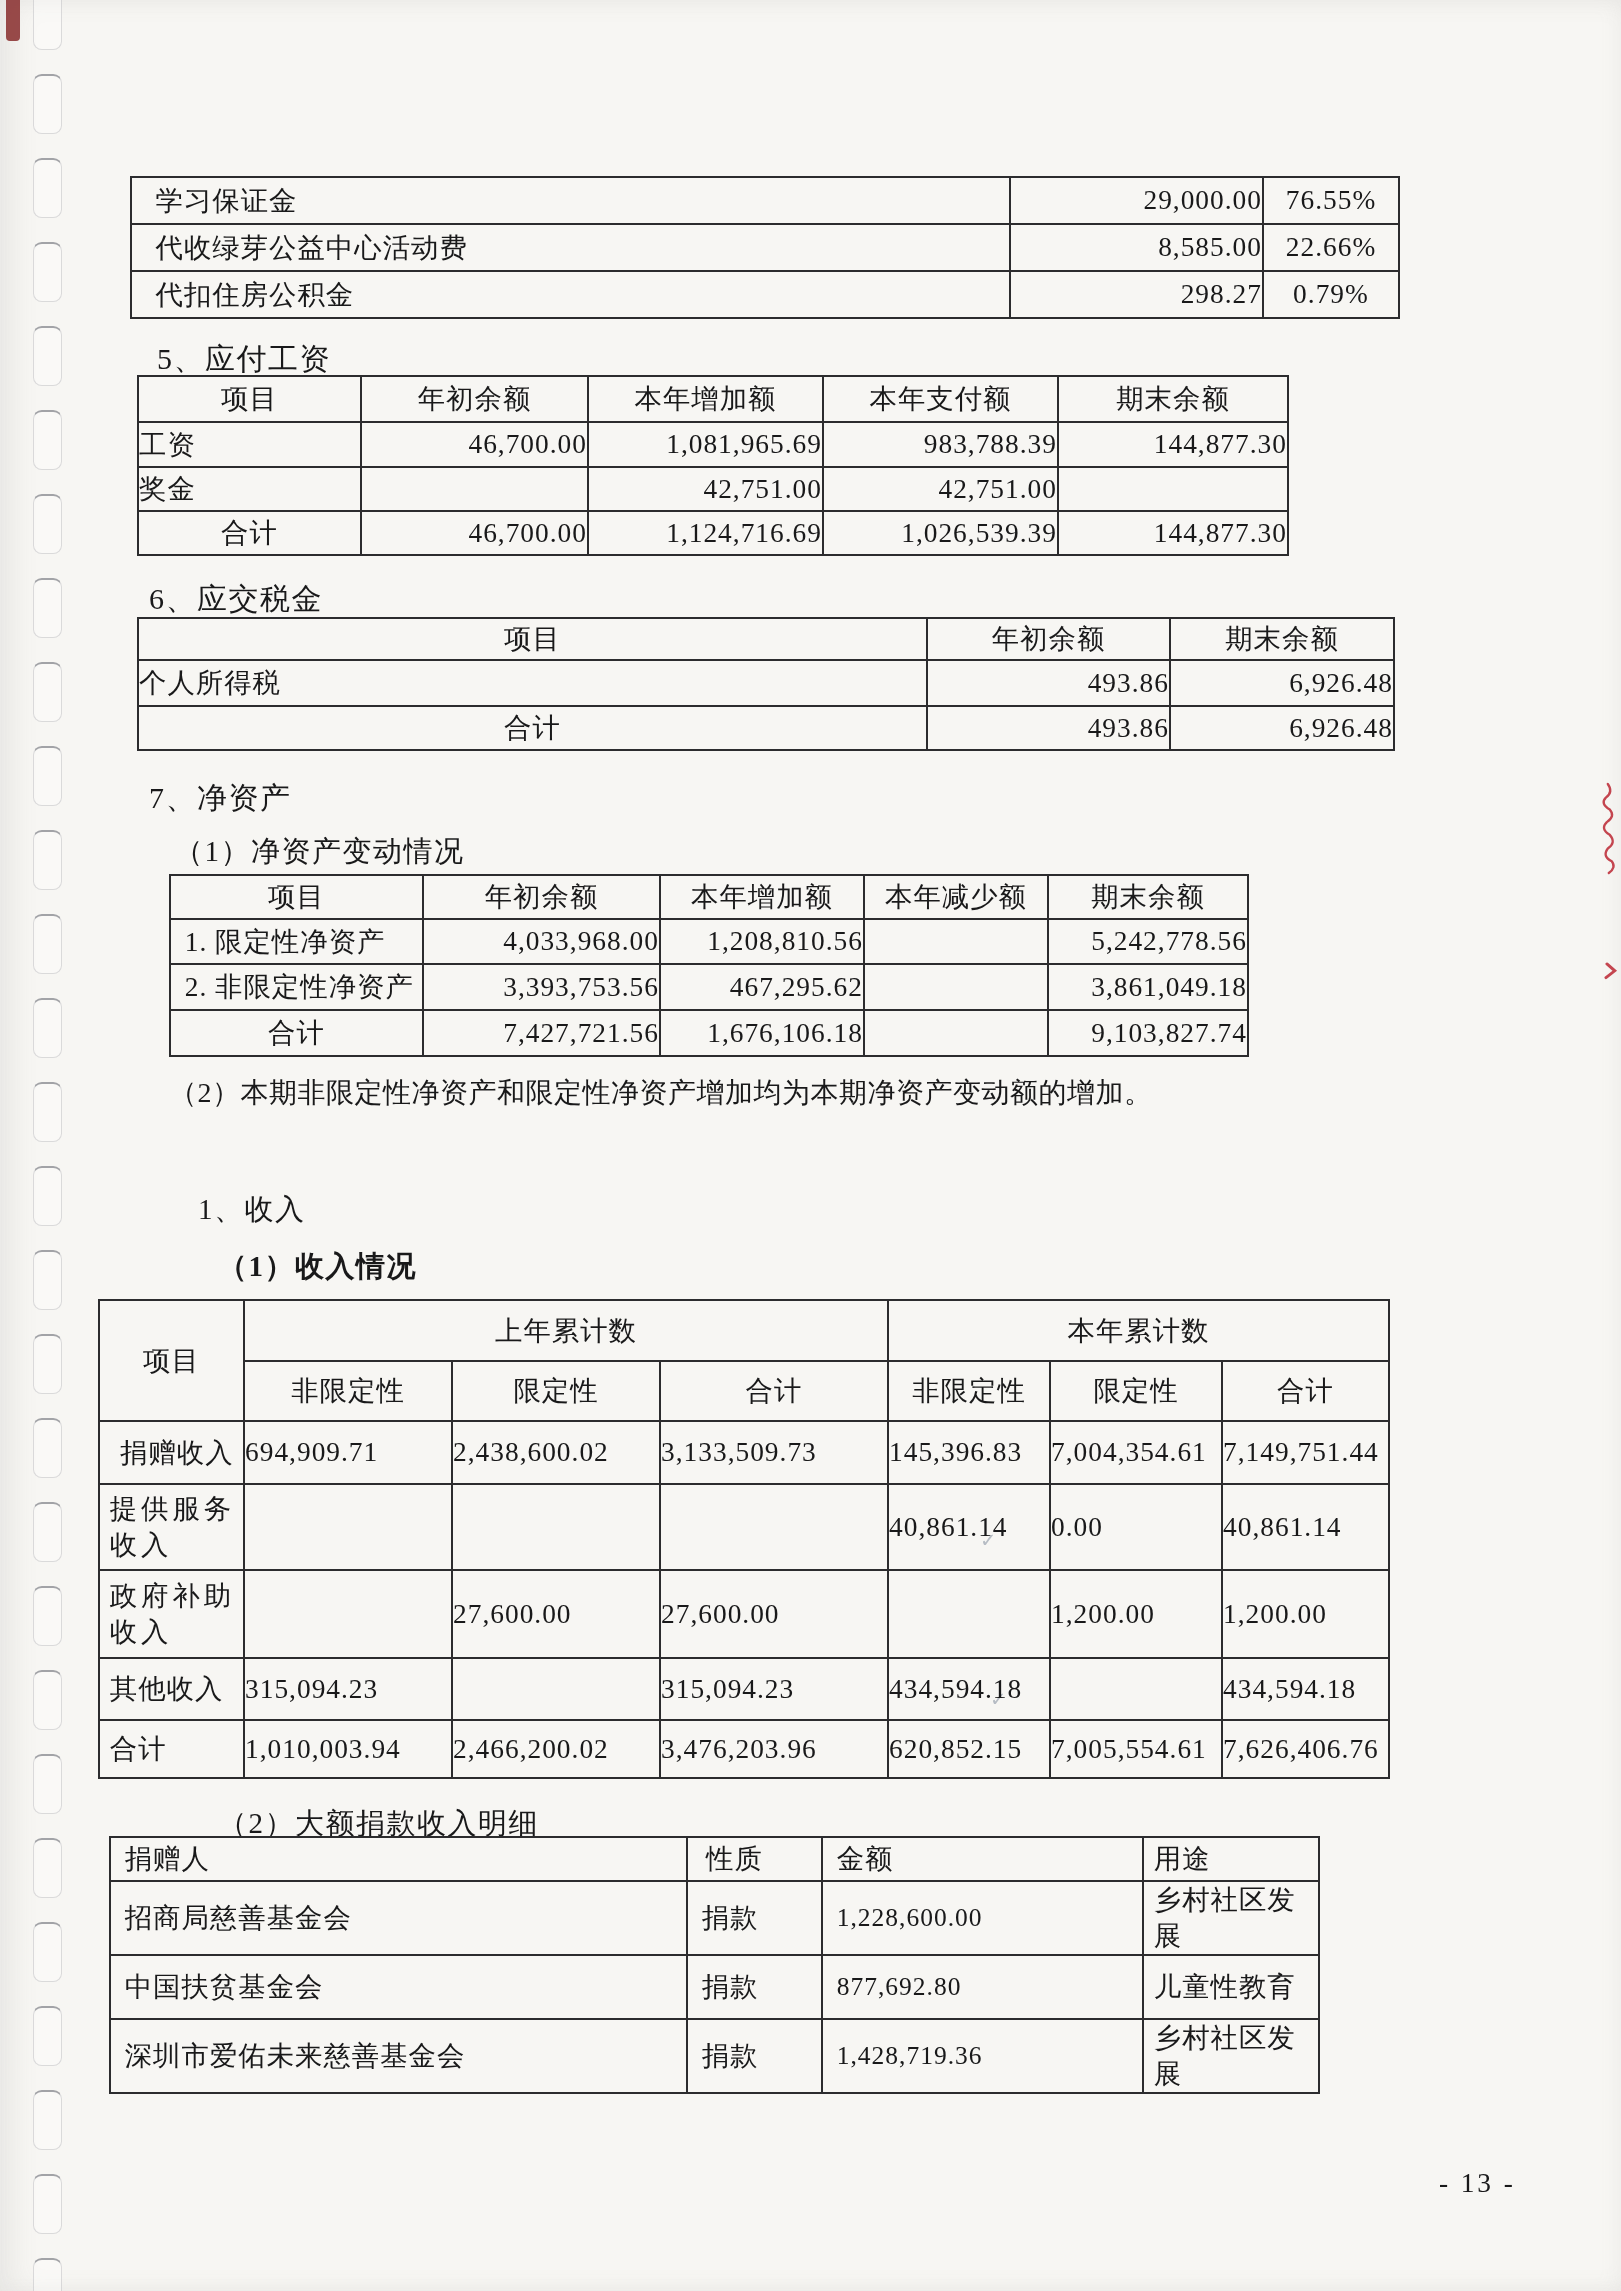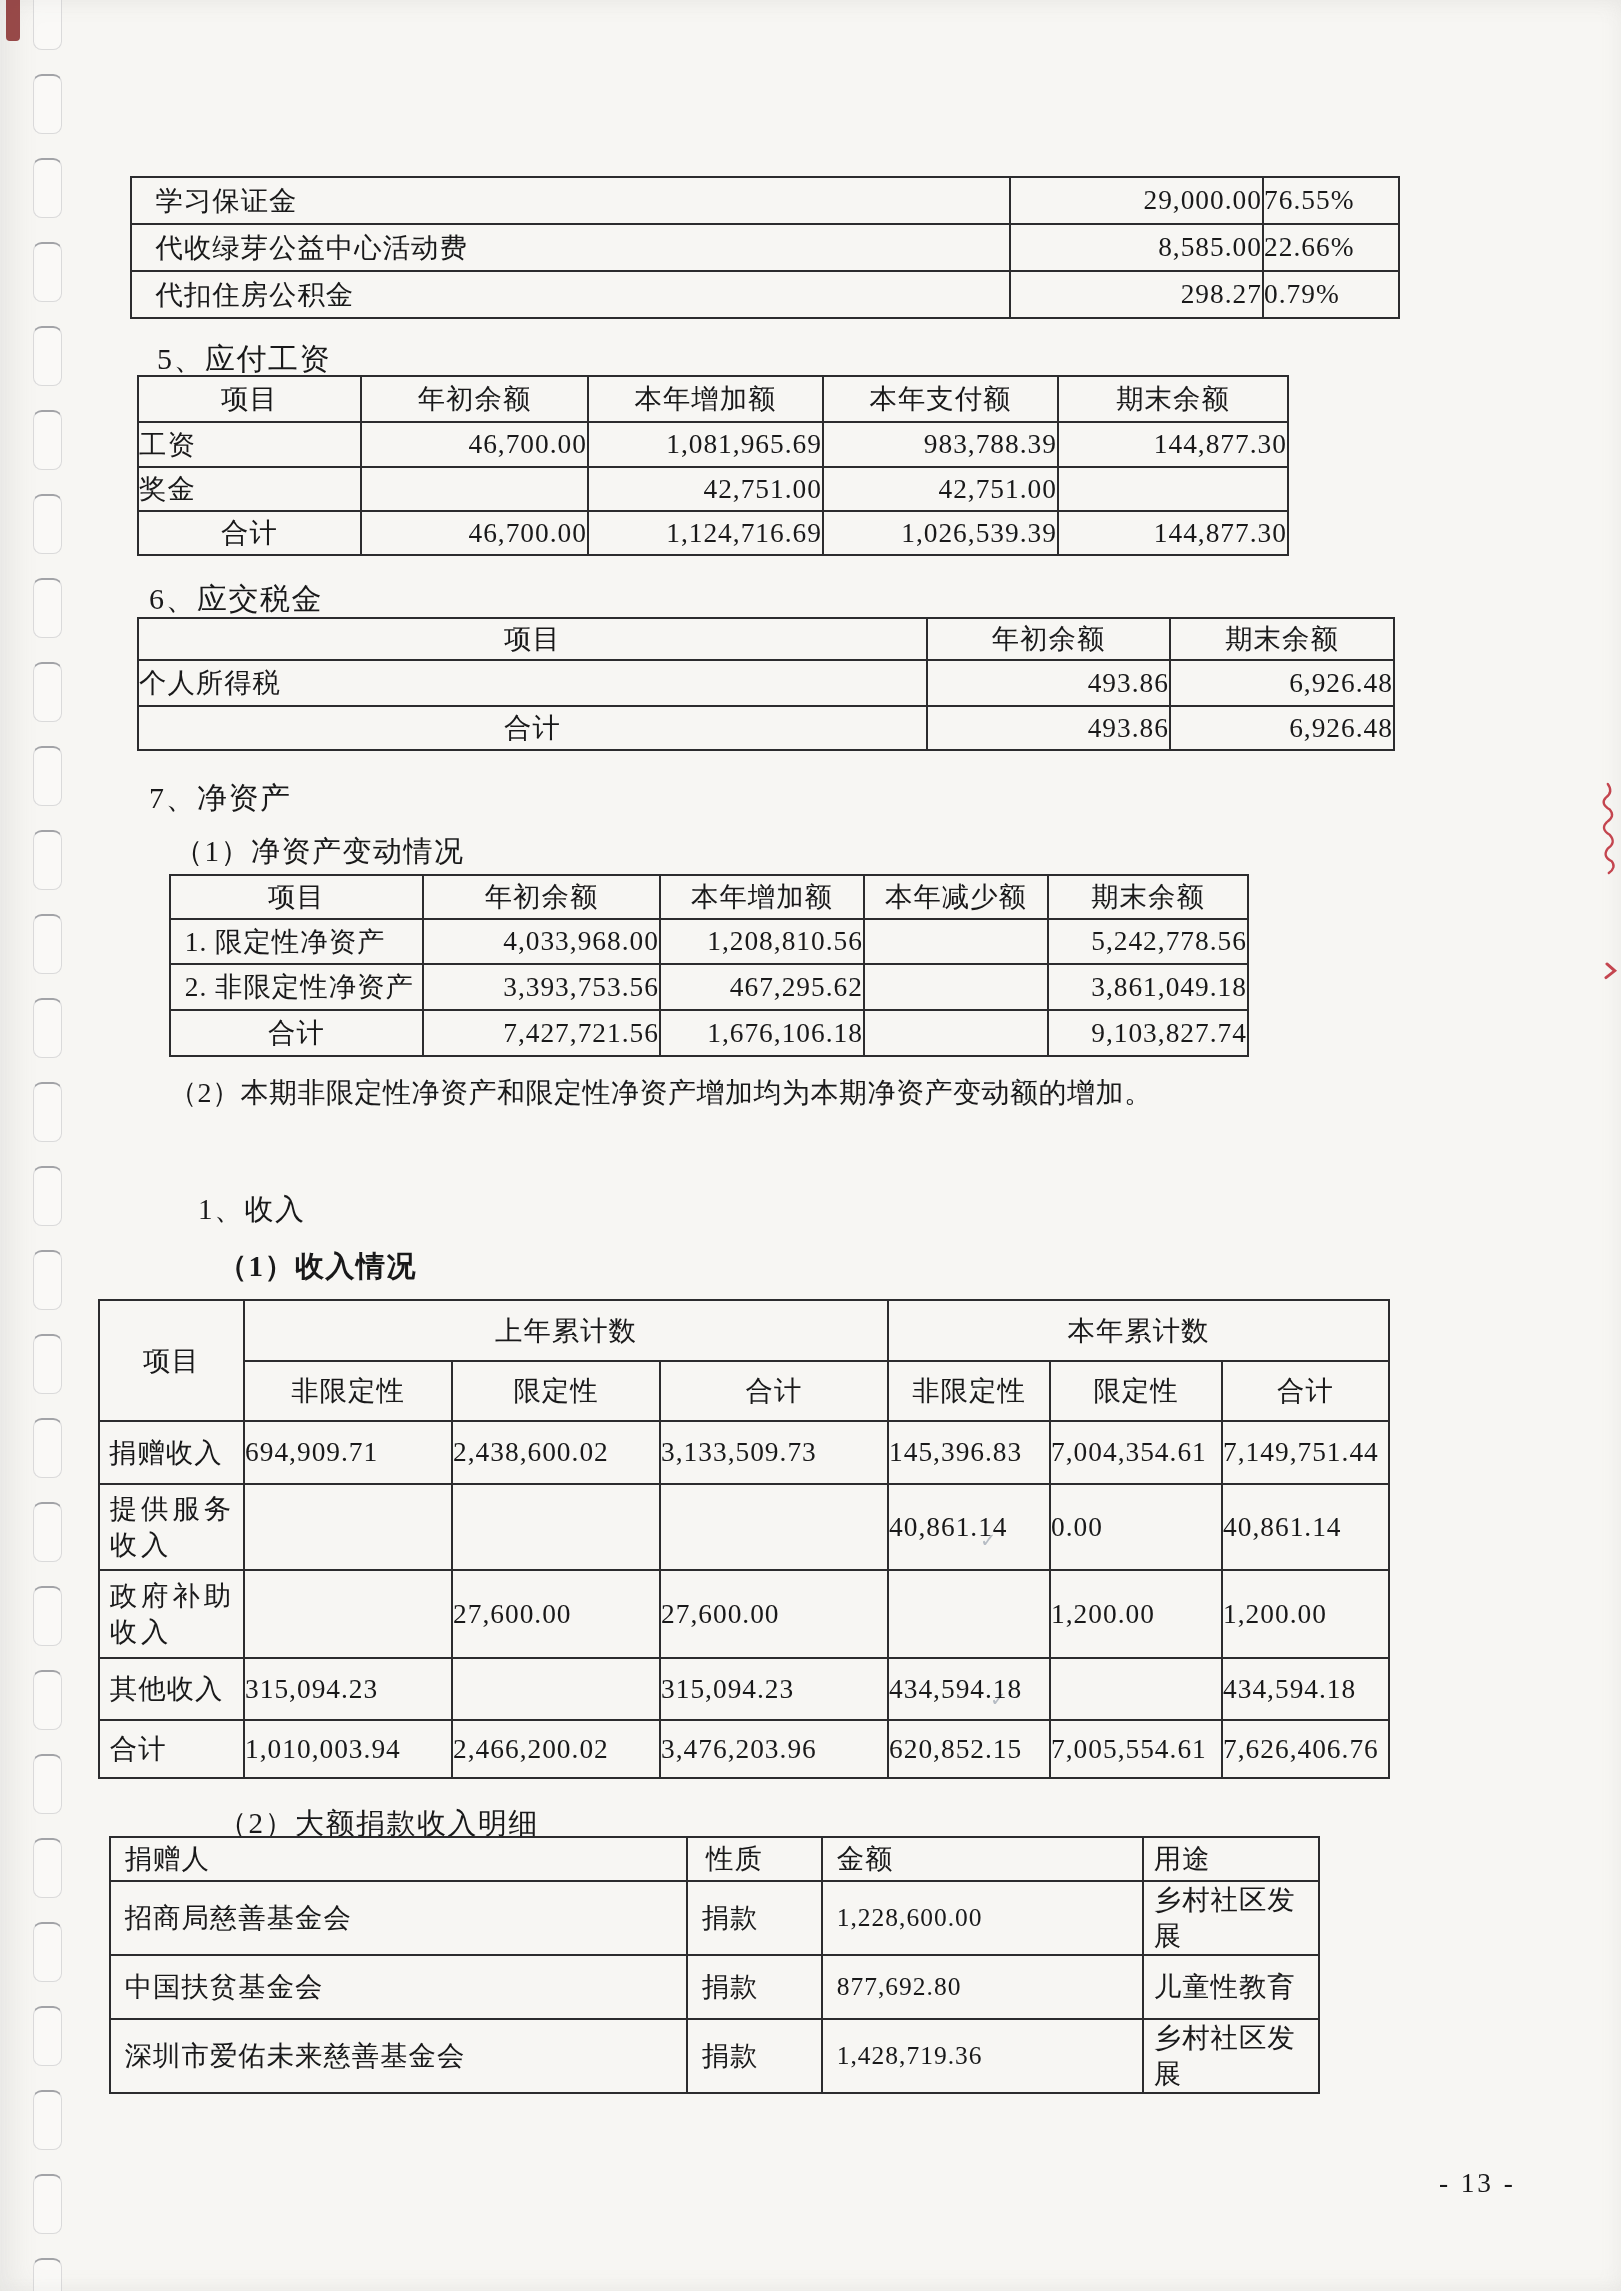--- a/index.html
+++ b/index.html
@@ -26,21 +26,21 @@
     letter-spacing:1px;
     padding:0;
     overflow:hidden;
     vertical-align:middle;
   }
   .tbl{border:2.9px solid #252527;}
   .lbl{text-align:left;padding-left:15.7px;}
   .ctr{text-align:center;}
   .num{text-align:right;padding-right:13.7px;font-size:25.5px;letter-spacing:0.5px;white-space:nowrap;}
   .numl{text-align:left;padding-left:9.8px;font-size:24.5px;letter-spacing:0.3px;white-space:nowrap;}
-  .pct{text-align:left;font-size:25.5px;}
+  .pct{text-align:center;font-size:25.5px;}
   .hdr{text-align:center;font-size:27.4px;}
   .nudge-left{padding-right:284px;}
   .toppad{vertical-align:top;padding-top:11.8px;}
   .amt-low{vertical-align:bottom;padding-bottom:7.8px;}
   .page-num{font-size:27.4px;letter-spacing:2.9px;}
   
   .hole{
     position:absolute;left:33px;width:27.4px;height:57px;
     border:1px solid rgba(168,170,174,0.40);
     border-top:2.9px solid rgba(128,130,136,0.72);
@@ -259,21 +259,21 @@
     </tr>
     <tr style="height:60px">
       <th class="hdr">非限定性</th>
       <th class="hdr">限定性</th>
       <th class="hdr">合计</th>
       <th class="hdr">非限定性</th>
       <th class="hdr">限定性</th>
       <th class="hdr">合计</th>
     </tr>
     <tr style="height:63px">
-      <td class="lbl" style="padding-left:9px">捐赠收入</td>
+      <td class="lbl" style="padding-left:20px">捐赠收入</td>
       <td class="numl">694,909.71</td>
       <td class="numl">2,438,600.02</td>
       <td class="numl">3,133,509.73</td>
       <td class="numl">145,396.83</td>
       <td class="numl">7,004,354.61</td>
       <td class="numl">7,149,751.44</td>
     </tr>
     <tr style="height:86px">
       <td class="lbl" style="padding-left:9.8px;letter-spacing:3.9px;">提供服务收入</td>
       <td class="numl"></td>

